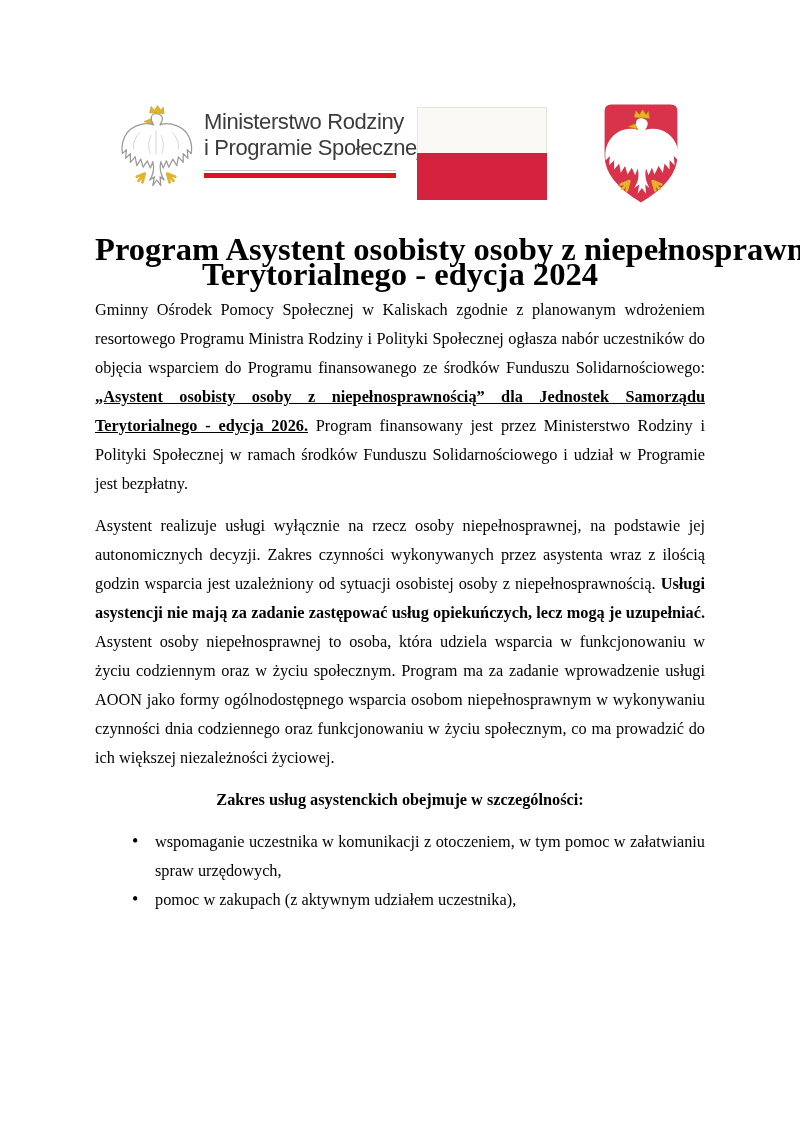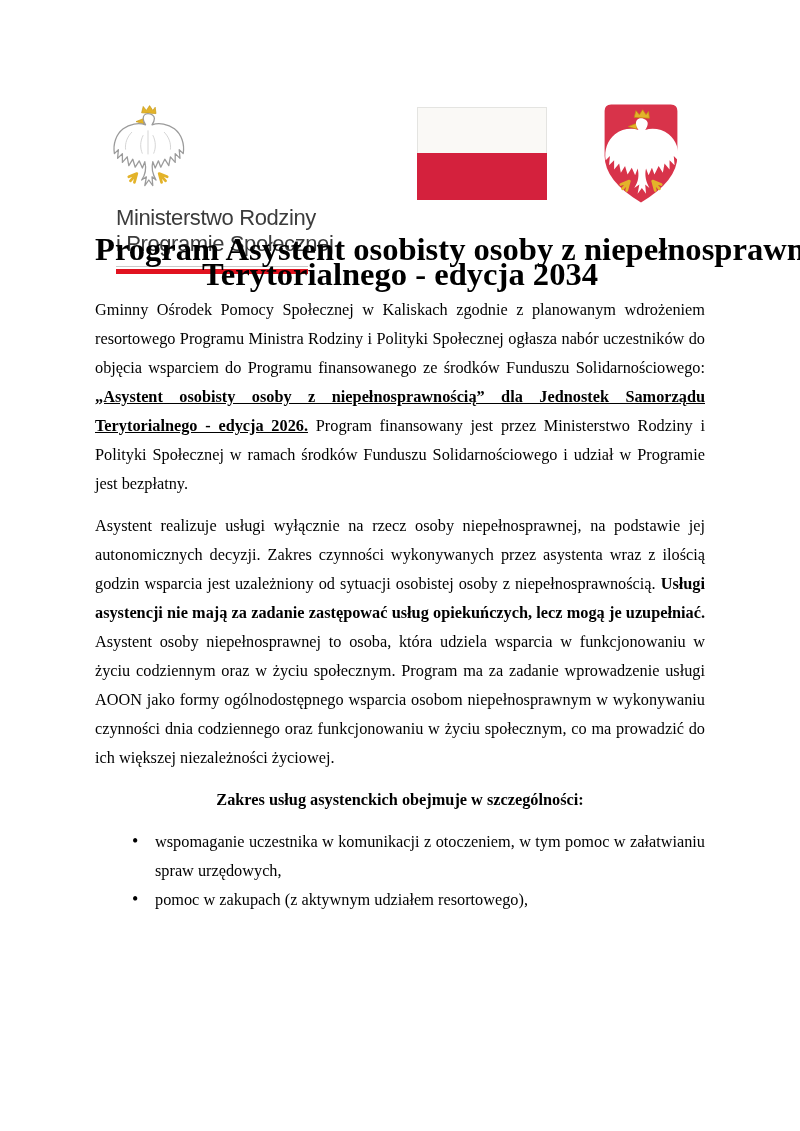--- a/index.html
+++ b/index.html
@@ -13,21 +13,21 @@
     --text:#000000;
   }
   html,body{margin:0;padding:0;background:#fff;}
   .page{
     position:relative;width:800px;height:1131px;background:#ffffff;
     font-family:"Liberation Serif",serif;font-size:16.3px;color:var(--text);
     overflow:hidden;margin:0 auto;
   }
 
   
-  .ministry-logo{position:absolute;left:108px;top:100px;display:flex;align-items:flex-start;flex-direction:column;}
+  .ministry-logo{position:absolute;left:116px;top:100px;display:flex;align-items:flex-start;}
   .ministry-eagle{width:80px;height:96px;flex:0 0 auto;}
   .ministry-textblock{margin-left:8px;padding-top:9px;}
   .ministry-name{
     font-family:"Liberation Sans",sans-serif;font-size:22px;line-height:26px;
     color:var(--logo-text);letter-spacing:-0.4px;white-space:nowrap;
   }
   .ministry-rule{margin-top:9px;width:192px;}
   .rule-gray{border-top:1.5px solid #c9c9c9;height:2px;}
   .rule-red{height:5px;background:var(--logo-red);}
 
@@ -98,29 +98,29 @@
         <path class="gold-claw" d="M36 88 L26 92 M36 88 L28 97 M36 88 L33 99"></path>
         <path class="gold-claw" d="M64 88 L74 92 M64 88 L72 97 M64 88 L67 99"></path>
       </g>
     </svg>
   </span>
 
   <div class="content">
 
     <h1 class="doc-title">
       <span class="tline">Program Asystent osobisty osoby z niepełnosprawnością dla Jednostek Samorządu</span>
-      <span class="tline">Terytorialnego - edycja 2034</span>
+      <span class="tline">Terytorialnego - edycja 2024</span>
     </h1>
 
     <p class="para"><span>Gminny Ośrodek Pomocy Społecznej w Kaliskach zgodnie z planowanym wdrożeniem resortowego Programu Ministra Rodziny i Polityki Społecznej ogłasza nabór uczestników do objęcia wsparciem do Programu finansowanego ze środków Funduszu Solidarnościowego: </span><span class="bu">„Asystent osobisty osoby z niepełnosprawnością” dla Jednostek Samorządu Terytorialnego - edycja 2026.</span><span> Program finansowany jest przez Ministerstwo Rodziny i Polityki Społecznej w ramach środków Funduszu Solidarnościowego i udział w Programie jest bezpłatny.</span></p>
 
 
     <p class="para"><span>Asystent realizuje usługi wyłącznie na rzecz osoby niepełnosprawnej, na podstawie jej autonomicznych decyzji. Zakres czynności wykonywanych przez asystenta wraz z ilością godzin wsparcia jest uzależniony od sytuacji osobistej osoby z niepełnosprawnością. </span><span class="b">Usługi asystencji nie mają za zadanie zastępować usług opiekuńczych, lecz mogą je uzupełniać.</span><span> Asystent osoby niepełnosprawnej to osoba, która udziela wsparcia w funkcjonowaniu w życiu codziennym oraz w życiu społecznym. Program ma za zadanie wprowadzenie usługi AOON jako formy ogólnodostępnego wsparcia osobom niepełnosprawnym w wykonywaniu czynności dnia codziennego oraz funkcjonowaniu w życiu społecznym, co ma prowadzić do ich większej niezależności życiowej.</span></p>
 
     <p class="list-heading">Zakres usług asystenckich obejmuje w szczególności:</p>
 
     <ul class="doc-list">
       <li>wspomaganie uczestnika w komunikacji z otoczeniem, w tym pomoc w załatwianiu spraw urzędowych,</li>
-      <li>pomoc w zakupach (z aktywnym udziałem resortowego),</li>
+      <li>pomoc w zakupach (z aktywnym udziałem uczestnika),</li>
     </ul>
 
   </div>
 </div>
 
 </body></html>

